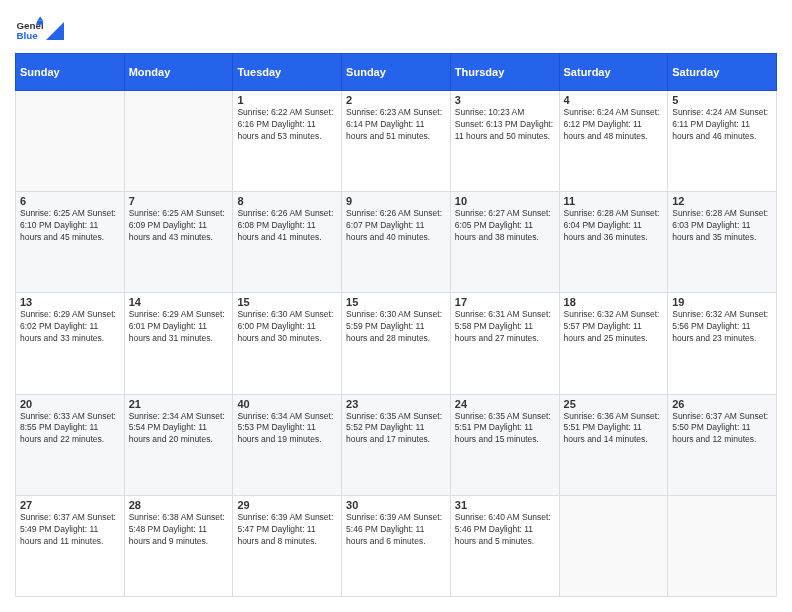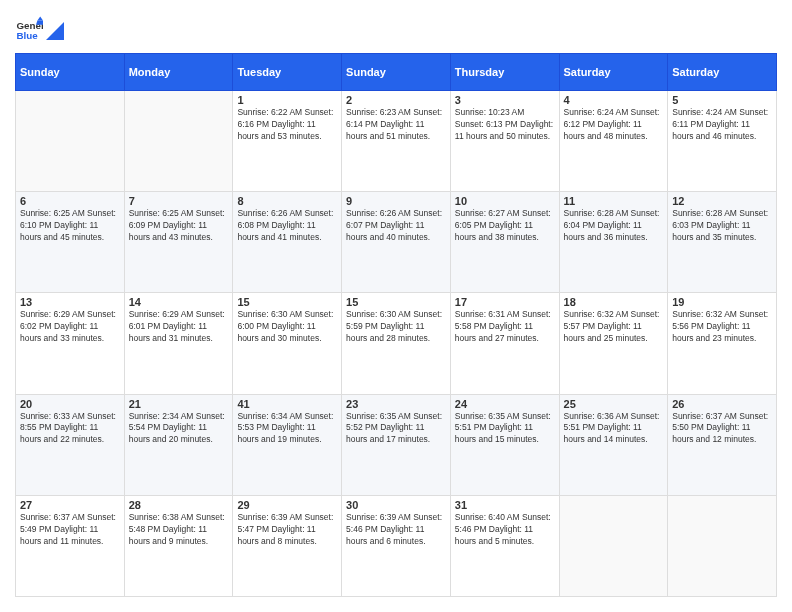--- a/index.html
+++ b/index.html
@@ -256,21 +256,21 @@
 Sunset: 8:55 PM
 Daylight: 11 hours and 22 minutes.</div>
           </td>
           <td>
             <span class="day-num">21</span>
             <div class="day-info">Sunrise: 2:34 AM
 Sunset: 5:54 PM
 Daylight: 11 hours and 20 minutes.</div>
           </td>
           <td>
-            <span class="day-num">41</span>
+            <span class="day-num">40</span>
             <div class="day-info">Sunrise: 6:34 AM
 Sunset: 5:53 PM
 Daylight: 11 hours and 19 minutes.</div>
           </td>
           <td>
             <span class="day-num">23</span>
             <div class="day-info">Sunrise: 6:35 AM
 Sunset: 5:52 PM
 Daylight: 11 hours and 17 minutes.</div>
           </td>

